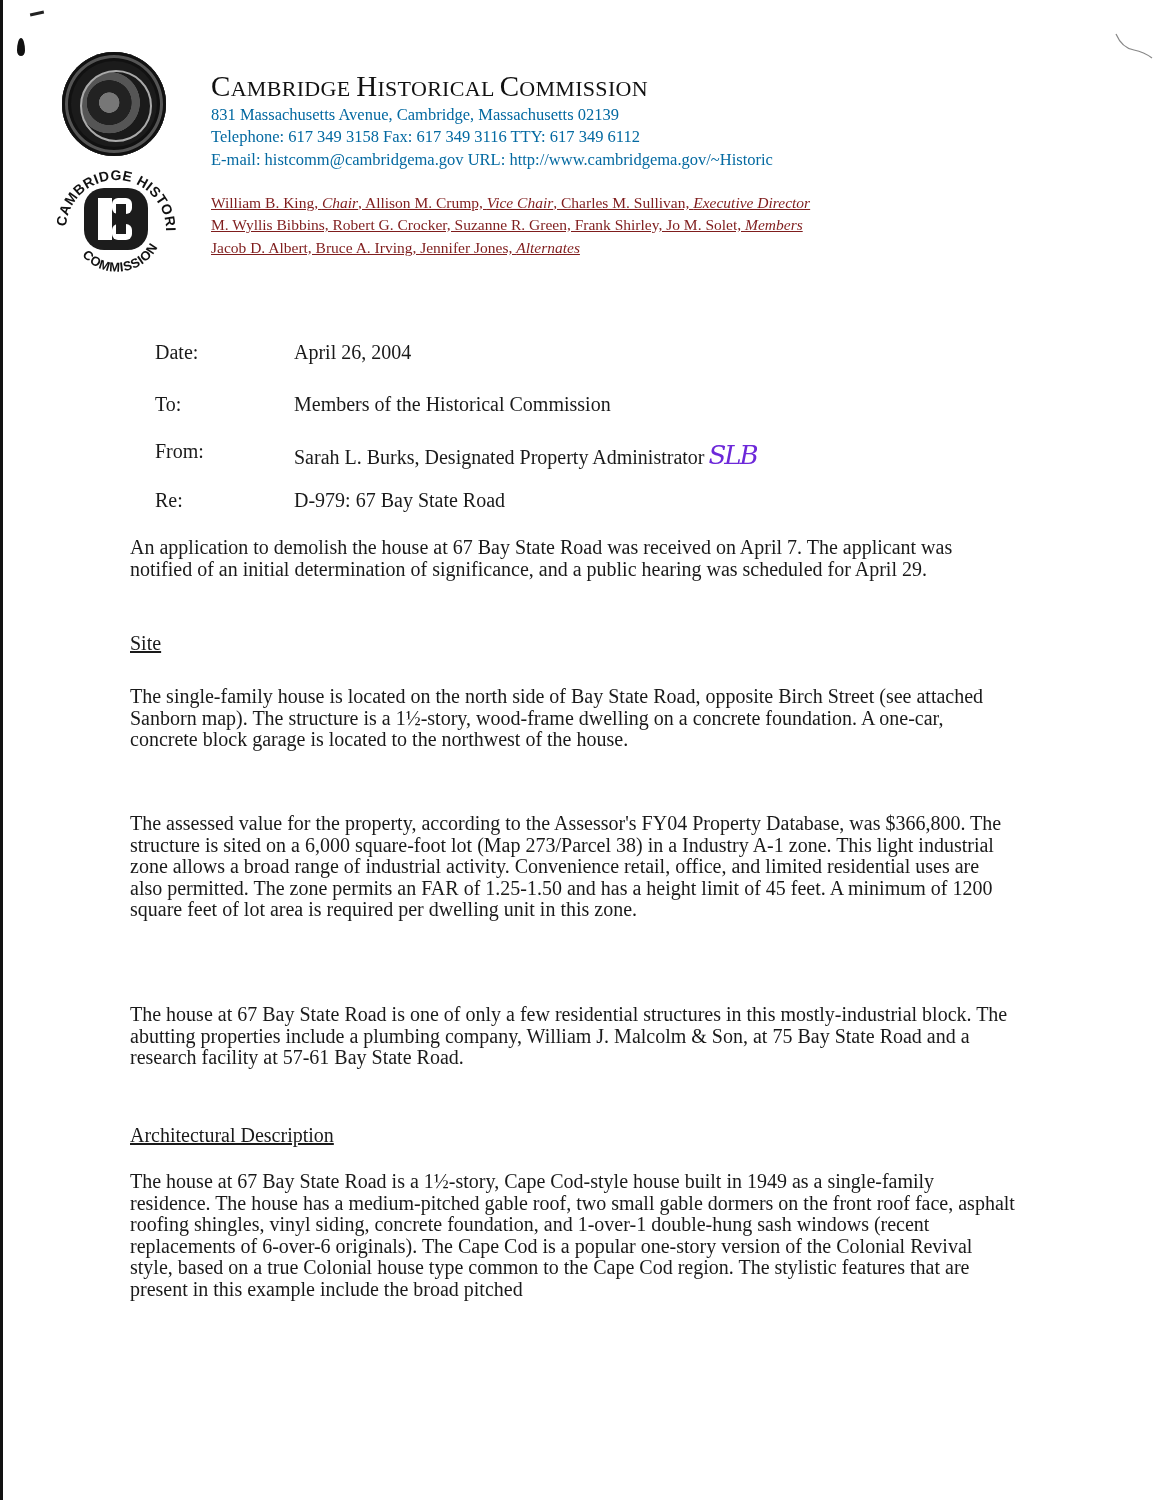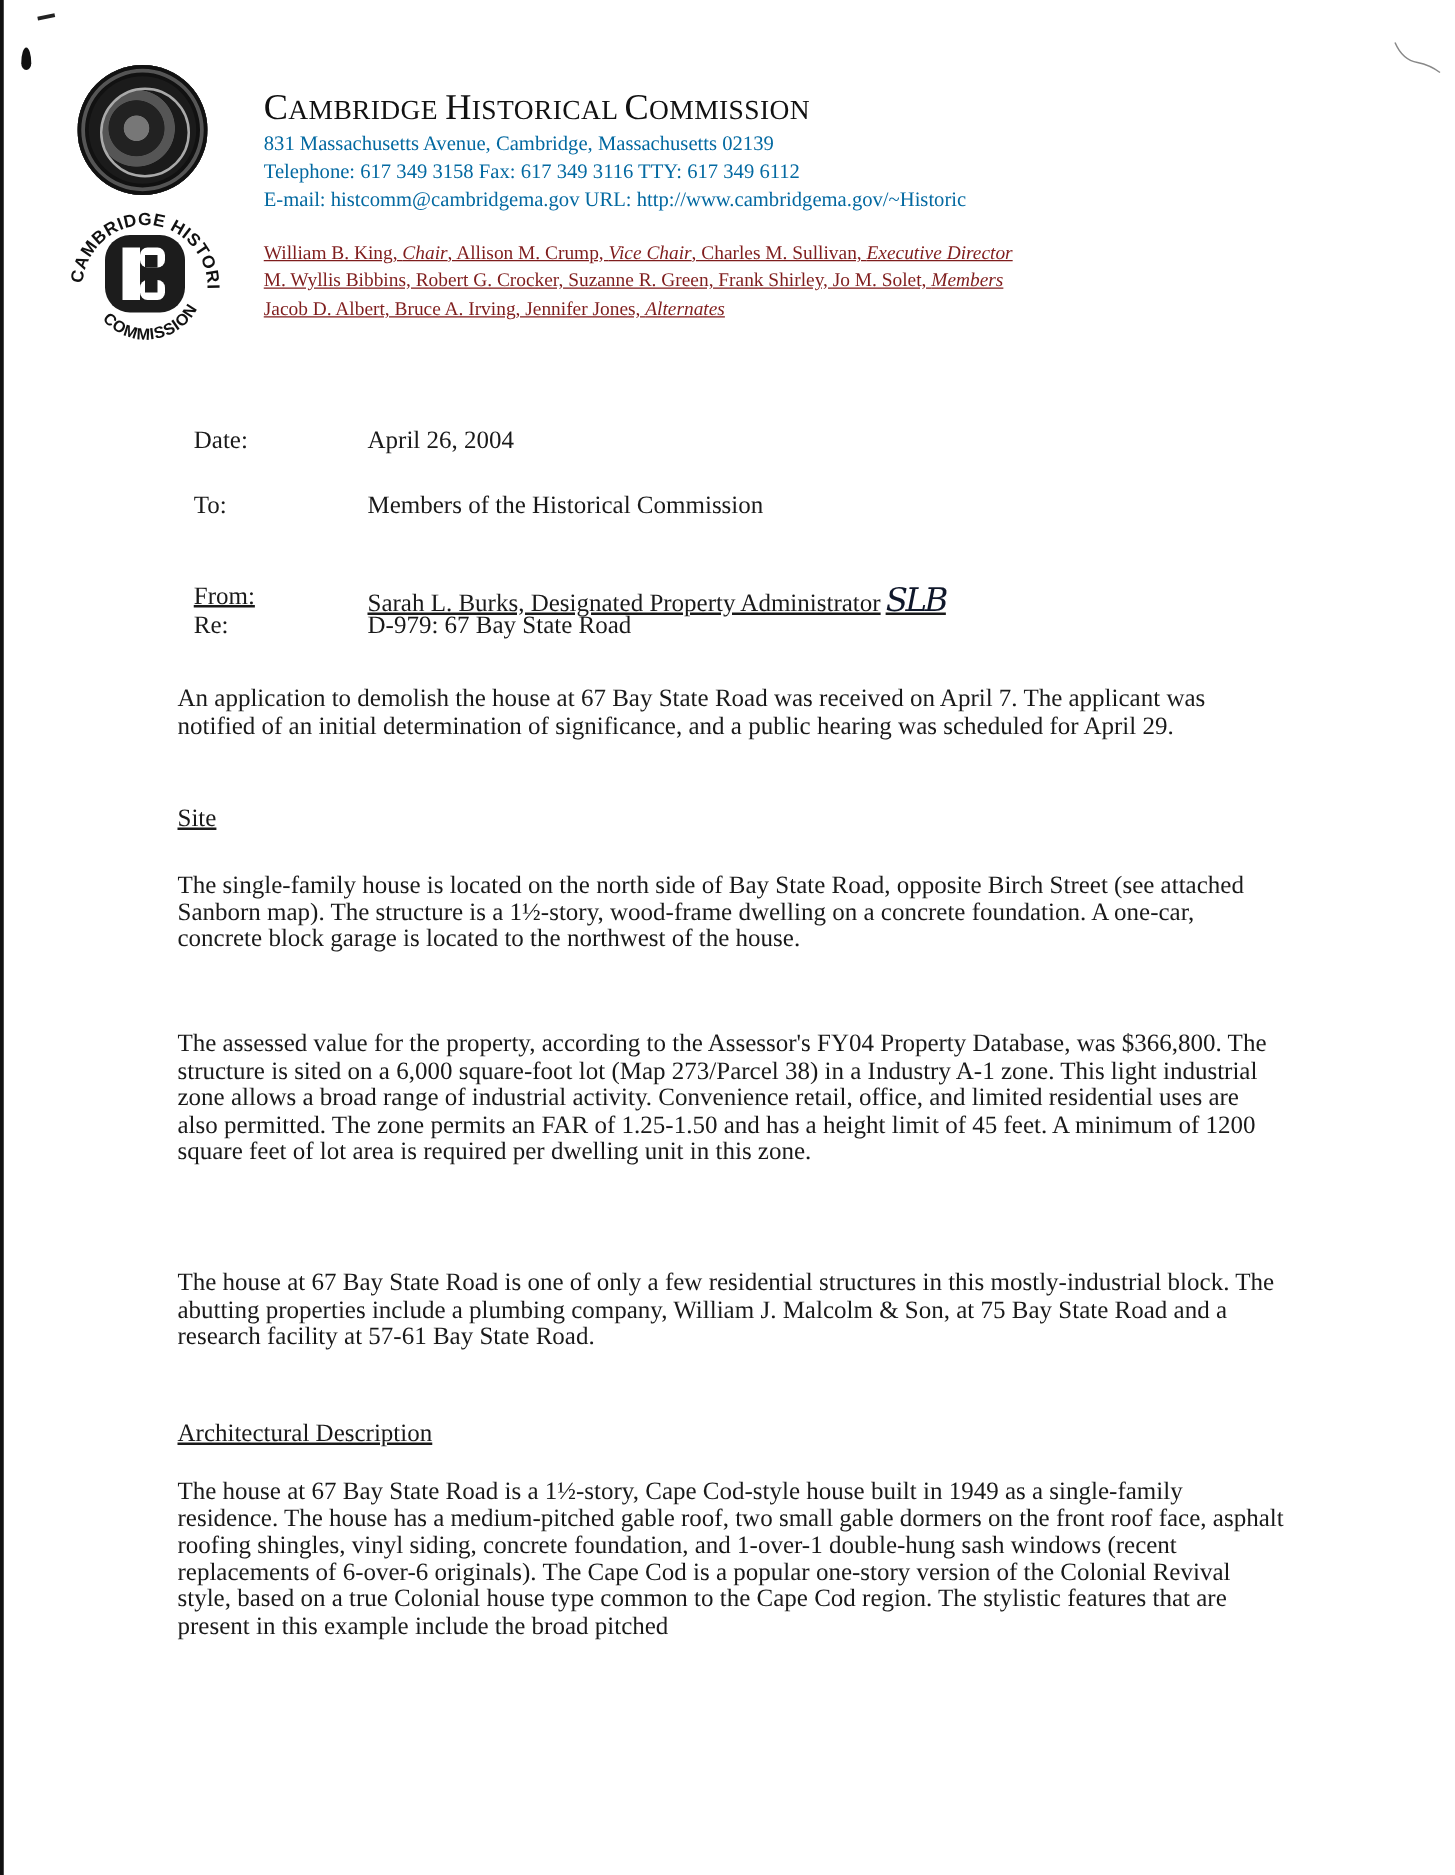--- a/index.html
+++ b/index.html
@@ -36,26 +36,26 @@
   .members { font-size: 15.5px; line-height: 22px; color: #7f1d1d; white-space: nowrap; text-decoration: underline; }
   .members1 { top: 192px; }
   .members2 { top: 214px; }
   .members3 { top: 237px; }
   .members i { font-style: italic; }
 
   
   .memo { font-family: "Liberation Serif", "DejaVu Serif", serif; position: absolute; font-size: 20px; color: #1a1a1a; margin-left: 24px; }
   .memo-label { left: 131px; }
   .memo-value { left: 270px; white-space: nowrap; }
-  .r1 { top: 341px; } .r2 { top: 393px; } .r3 { top: 466px; text-decoration: underline; } .r4 { top: 489px; text-align: right; }
-  .signature { font-family: "DejaVu Serif", serif; font-style: italic; font-size: 26px; margin-left: 4px; letter-spacing: -2px; color: #0f172a; }
+  .r1 { top: 341px; } .r2 { top: 393px; } .r3 { top: 440px; } .r4 { top: 489px; text-align: right; }
+  .signature { font-family: "DejaVu Serif", serif; font-style: italic; font-size: 26px; margin-left: 4px; letter-spacing: -2px; color: #6d28d9; }
 
   .para {
     font-family: "Liberation Serif", "DejaVu Serif", serif; position: absolute; left: 130px; width: 885px;
-    font-size: 20px; line-height: 21.5px; color: #1a1a1a; margin: 12px;
+    font-size: 20px; line-height: 21.5px; color: #1a1a1a; margin: 0;
   }
   .p1 { top: 537px; }
   .h-site { top: 633px; text-decoration: underline; }
   .p2 { top: 686px; }
   .p3 { top: 813px; }
   .p4 { top: 1004px; }
   .h-arch { top: 1125px; text-decoration: underline; }
   .p5 { top: 1171px; }
 </style>
 </head>

